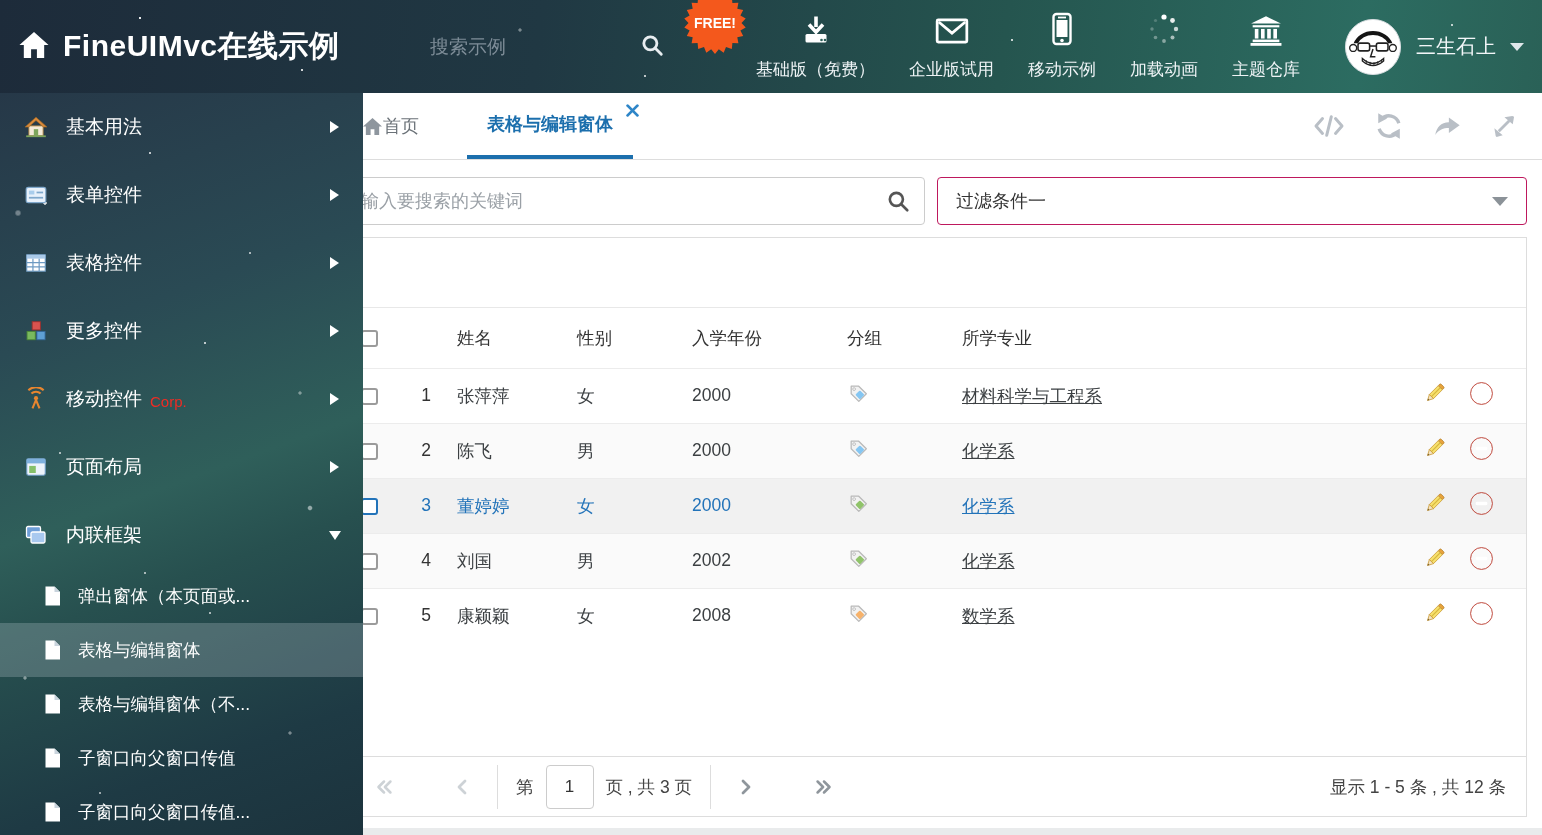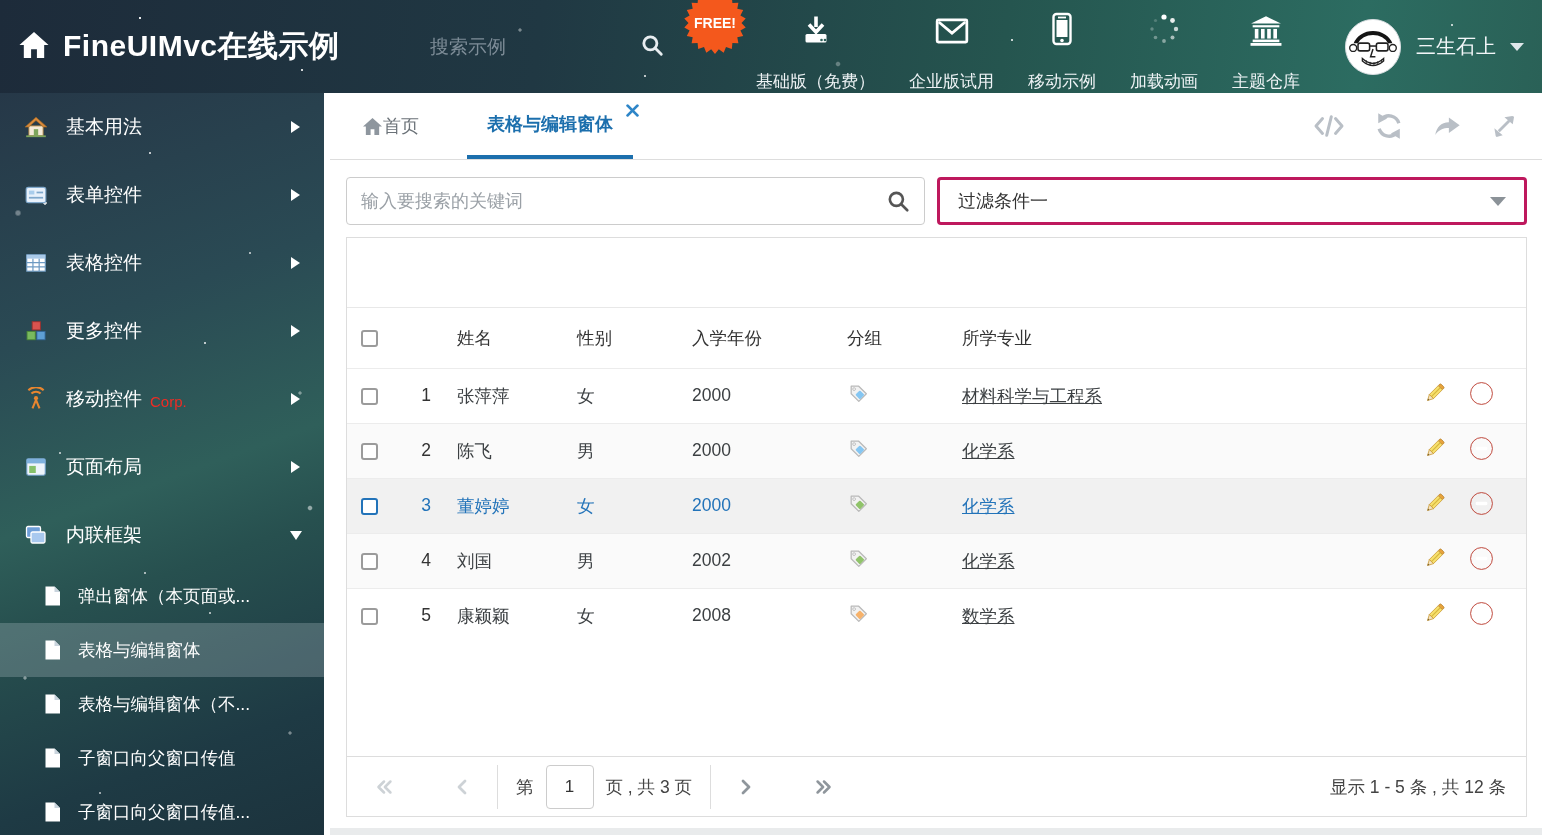--- a/index.html
+++ b/index.html
@@ -23,30 +23,30 @@
   }
   .brand{ position:absolute; left:18px; top:0; height:93px; display:flex; align-items:center; gap:13px; }
   .brand-title{ color:#fff; font-size:30px; font-weight:700; letter-spacing:.5px; }
   .top-search{ position:absolute; left:430px; top:0; height:93px; display:flex; align-items:center;gap:28px; }
   .top-search input{ width:160px; background:transparent; border:none; outline:none; font-size:19px; color:#cfd8df; }
   .top-search input::placeholder{ color:#7e8d98; }
   .top-search .icon{ margin-left:22px; color:#e7edf0; }
   .free-badge{ position:absolute; left:683px; top:-9px; width:64px; height:64px; z-index:6; }
   .free-badge .free-text{ position:absolute; left:0; right:0; top:24px; text-align:center; color:#fff; font-size:14px; font-weight:700; }
   .top-nav{ position:absolute; left:756px; top:12px; display:flex; gap:34px; }
-  .top-nav-item{ display:flex; flex-direction:column; align-items:center; gap:24px; cursor:pointer; }
+  .top-nav-item{ display:flex; flex-direction:column; align-items:center; gap:12px; cursor:pointer; }
   .tn-icon{ height:34px; display:flex; align-items:flex-end; }
   .tn-label{ color:#eef3f5; font-size:17px; white-space:nowrap; }
   .user{ position:absolute; right:18px; top:0; height:93px; display:flex; align-items:center; gap:14px; cursor:pointer; }
   .user-name{ color:#f2f6f8; font-size:20px; }
   .tri-down-sm{ width:0; height:0; border-left:7px solid transparent; border-right:7px solid transparent; border-top:8px solid #dfe7ea; }
 
   
   .sidebar{
-    position:absolute; left:0; top:93px; width:324px; bottom:0; z-index:4; overflow:hidden;
+    position:absolute; left:0; top:93px; width:363px; bottom:0; z-index:4; overflow:hidden;
     background:
       radial-gradient(circle 3px at 45px 110px, rgba(255,255,255,.85) 50%, transparent 60%),
       radial-gradient(circle 5px at 18px 120px, rgba(255,255,255,.35) 35%, transparent 70%),
       radial-gradient(circle 2px at 150px 60px, rgba(255,255,255,.7) 50%, transparent 60%),
       radial-gradient(circle 2px at 250px 160px, rgba(255,255,255,.6) 50%, transparent 60%),
       radial-gradient(circle 2px at 205px 250px, rgba(255,255,255,.7) 50%, transparent 60%),
       radial-gradient(circle 3px at 300px 300px, rgba(255,255,255,.4) 40%, transparent 70%),
       radial-gradient(circle 2px at 60px 360px, rgba(255,255,255,.6) 50%, transparent 60%),
       radial-gradient(circle 4px at 310px 415px, rgba(255,255,255,.5) 40%, transparent 70%),
       radial-gradient(circle 2px at 145px 480px, rgba(255,255,255,.6) 50%, transparent 60%),
@@ -73,21 +73,21 @@
   .tab.active{ color:#1c6fad; font-weight:700; border-bottom:4px solid #1c6fad; padding:0 20px; }
   .tab-close{ position:absolute; top:11px; right:-6px; cursor:pointer; line-height:0; }
   .tab-tools{ position:absolute; right:24px; top:0; height:100%; display:flex; align-items:center; gap:28px; }
   .tool-ic{ cursor:pointer; line-height:0; }
 
   .filter-row{ display:flex; margin:17px 15px 4px 16px; gap:12px; }
   .search-box{ flex:0 0 579px; height:48px; border:1px solid #ccc; border-radius:4px; display:flex; align-items:center; padding:0 14px; background:#fff; }
   .search-box input{ flex:1; border:none; outline:none; font-size:18px; color:#333; }
   .search-box input::placeholder{ color:#9aa0a6; }
   .search-box .icon{ color:#555; line-height:0; cursor:pointer; }
-  .select-box{ flex:1; height:48px; border:3px solid #be185d; border-radius:4px; display:flex; align-items:center; padding:0 18px; font-size:18px; color:#333; position:relative; cursor:pointer; background:#fff; }
+  .select-box{ flex:1; height:48px; border:1px solid #be185d; border-radius:4px; display:flex; align-items:center; padding:0 18px; font-size:18px; color:#333; position:relative; cursor:pointer; background:#fff; }
   .select-caret{ position:absolute; right:18px; width:0; height:0; border-left:8px solid transparent; border-right:8px solid transparent; border-top:9px solid #8b9298; }
 
   .panel{ margin:12px 15px 0 16px; border:1px solid #ddd; height:580px; display:flex; flex-direction:column; background:#fff; }
   .panel-toolbar{ height:70px; flex:0 0 70px; display:flex; align-items:center; justify-content:space-between; padding:0 12px; border-bottom:1px solid #e8e8e8; }
   .btn{ display:flex; align-items:center; gap:10px; height:46px; padding:0 20px; background:#fff; border:1px solid #d9d9d9; border-radius:4px; font-size:18px; color:#333; cursor:pointer; font-family:inherit; }
   .btn .bicon{ line-height:0; }
 
   .grid-wrap{ flex:0 0 auto; }
   table.grid{ width:100%; border-collapse:collapse; table-layout:fixed; }
   .grid col.c-cb{ width:46px; } .grid col.c-num{ width:56px; } .grid col.c-name{ width:120px; }

